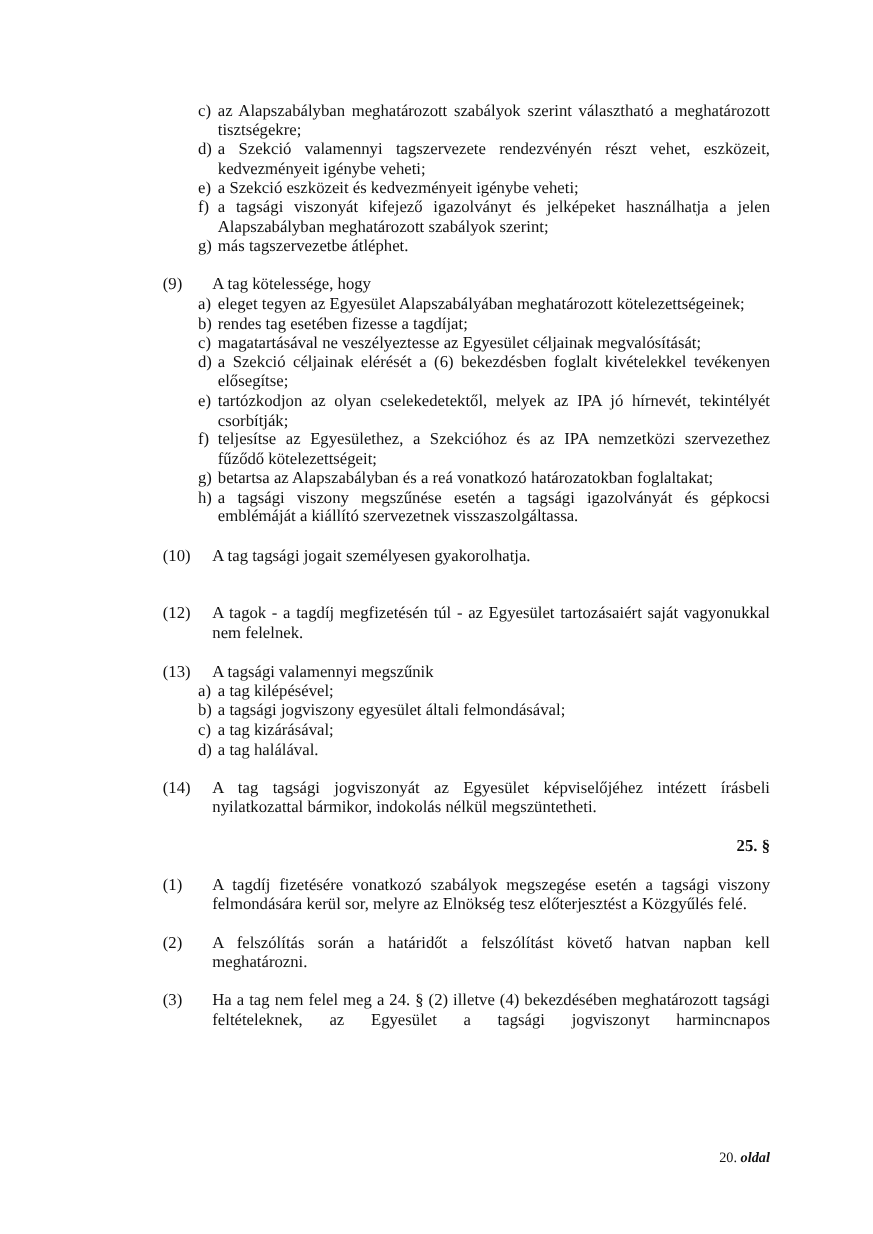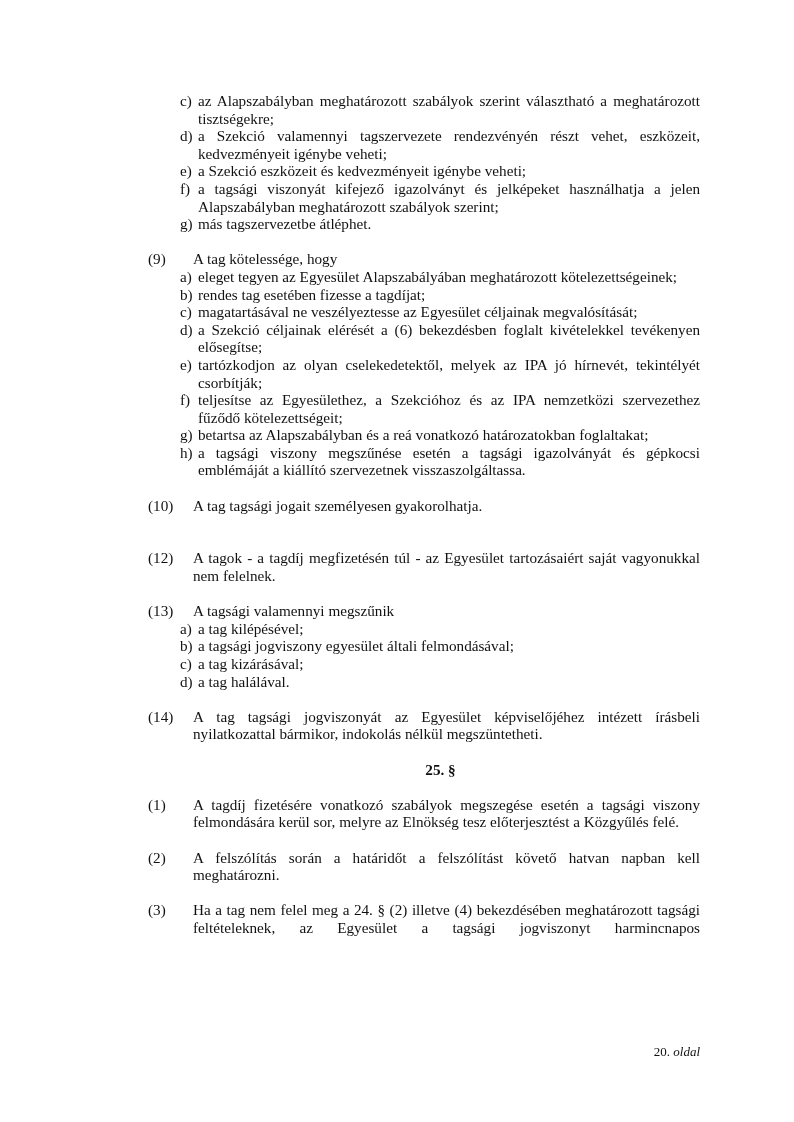--- a/index.html
+++ b/index.html
@@ -7,23 +7,23 @@
          font-family:"Liberation Serif","DejaVu Serif",serif; color:#111; font-size:15.2px; line-height:17.6px; }
   .page { position:absolute; left:0; top:0; width:794px; height:1122px; }
   .content { position:absolute; left:148px; top:92px; width:552px; }
   .sub { position:relative; padding-left:50px; }
   .sub .lbl { position:absolute; left:32px; top:0; }
   .sub .txt { display:block; text-align:justify; }
   .para { position:relative; padding-left:33px; }
   .para .num { position:absolute; left:0; top:0; }
   .para .ptxt { display:block; text-align:justify;margin-left:12px; }
   .gap { height:17.6px; }
-  .section-title { text-align:center; font-weight:bold; margin-left:33px; }
+  .section-title { text-align:right; font-weight:bold; margin-left:33px; }
   .footer { position:absolute; right:94px; top:1043px; font-size:13px; }
-  .footer i { font-style:italic; }
+  .footer i { font-style:italic;font-weight:bold; }
 </style>
 </head>
 <body>
 
 <div class="page">
   <div class="content">
 
     <div>
       <div class="sub">
         <span class="lbl">c)</span>

